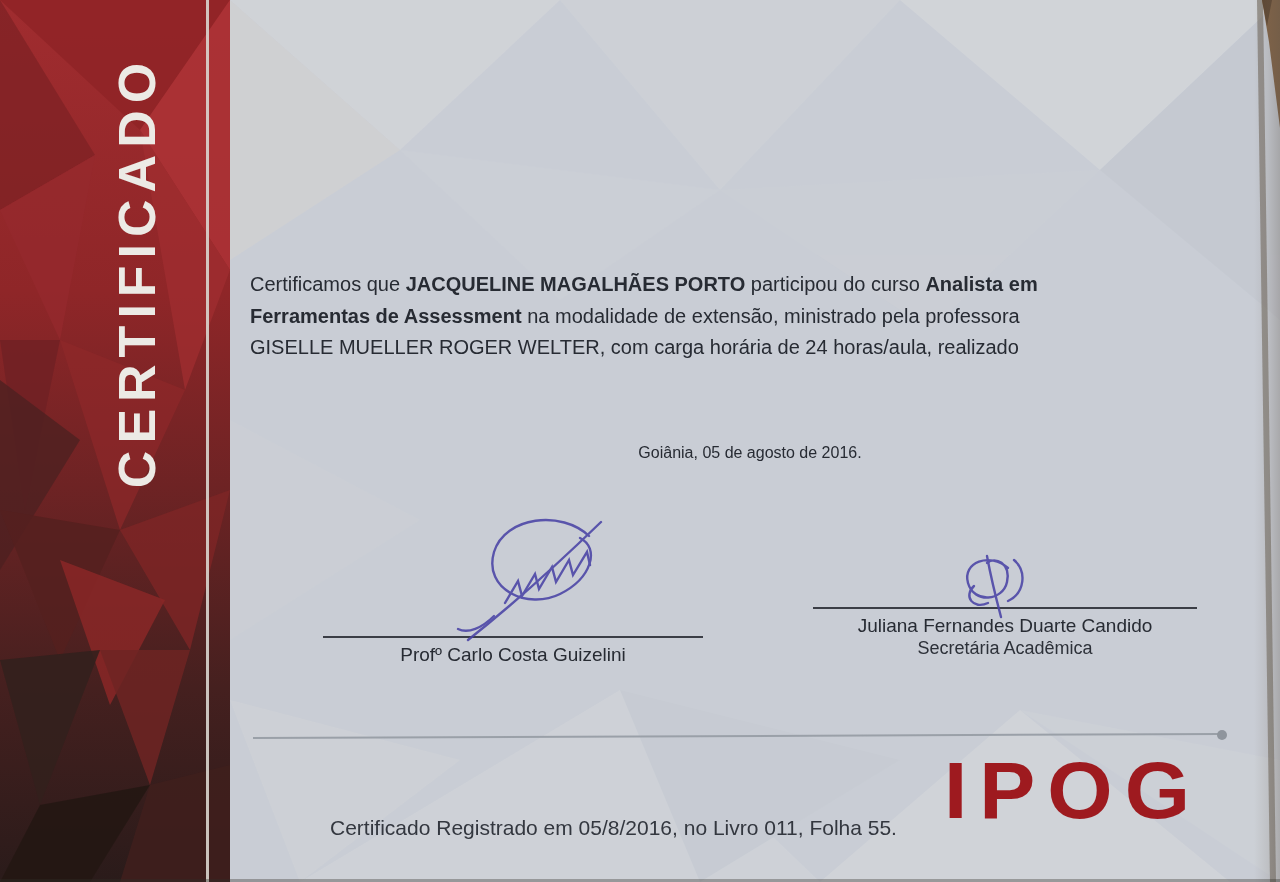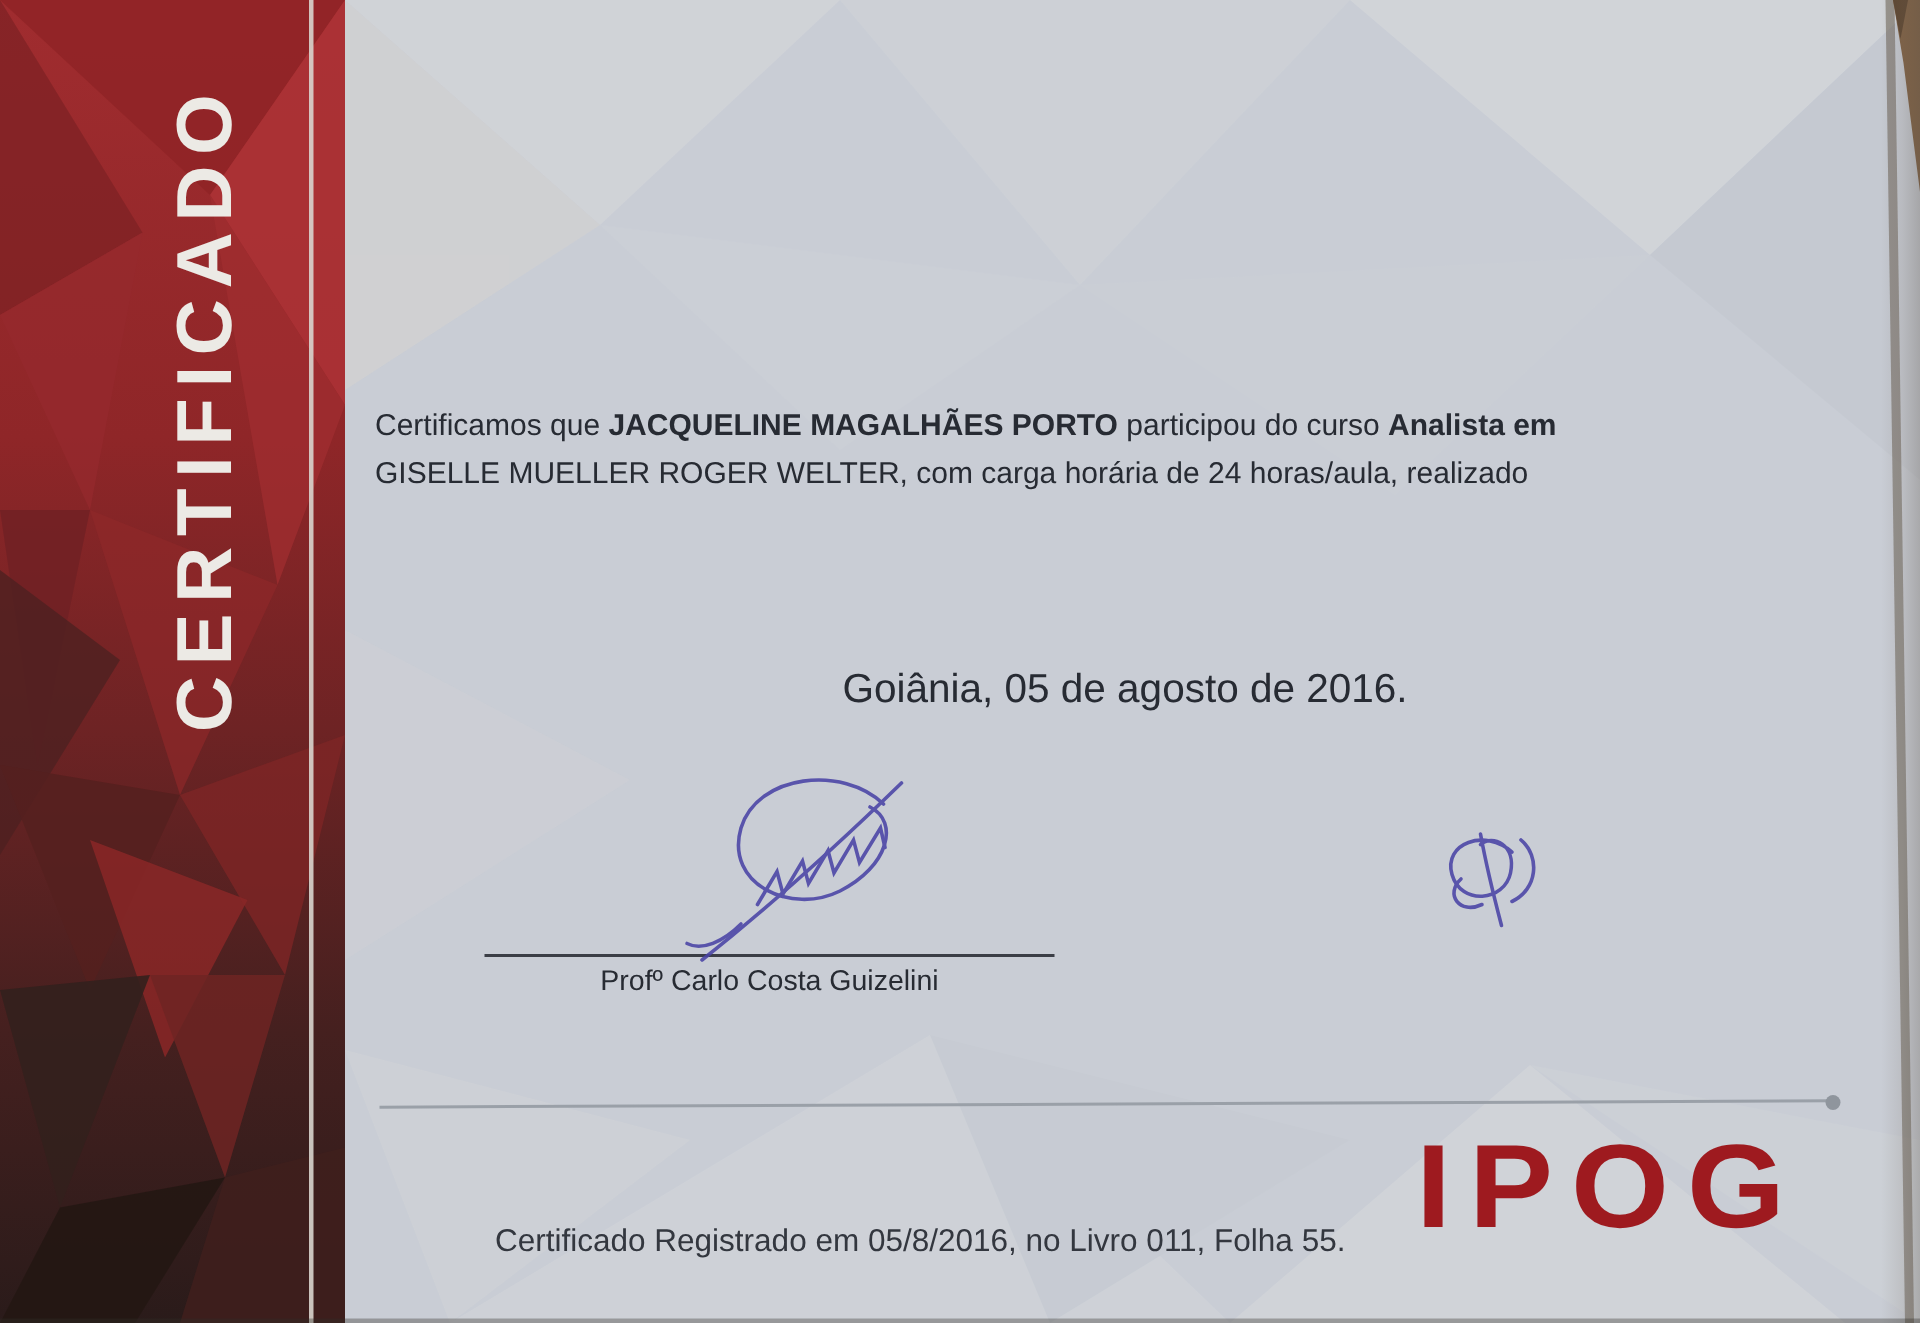--- a/index.html
+++ b/index.html
@@ -24,21 +24,21 @@
     font-size:52px;font-weight:bold;letter-spacing:7px;
     color:#eceae5;
   }
 
   
   .body-text{position:absolute;left:250px;top:269px;width:1000px;text-align:left;z-index:2;}
   .body-line{font-size:20px;line-height:31.5px;color:#272b33;white-space:nowrap;}
   .body-line .b{font-weight:bold;}
 
   .date-line{position:absolute;left:250px;top:444px;width:1000px;text-align:center;
-    font-size:27px;color:#272b33;z-index:2;}
+    font-size:16px;color:#272b33;z-index:2;}
 
   
   .sig-block{position:absolute;z-index:2;text-align:center;}
   .sig-rule{height:2px;background:#3b3e46;margin-bottom:5px;}
   .sig-name{font-size:19px;color:#272b33;line-height:23px;}
   .sig-title{font-size:18px;color:#2d3139;line-height:23px;}
   .sig-left{left:323px;top:636px;width:380px;}
   .sig-right{left:813px;top:607px;width:384px;}
   svg.ink{position:absolute;z-index:3;pointer-events:none;}
 
@@ -115,20 +115,21 @@
         <polygon points="40,805 150,785 90,882 0,882" fill="#241713" opacity=".9"></polygon>
         <polygon points="150,785 230,765 230,882 120,882" fill="#3f1f1d" opacity=".9"></polygon>
       </g>
     </svg>
     <div class="banner-line"></div>
     <div class="banner-title">CERTIFICADO</div>
   </div>
 
   <div class="body-text content">
       <div class="body-line"><span>Certificamos que </span><span class="b">JACQUELINE MAGALHÃES PORTO</span><span> participou do curso </span><span class="b">Analista em</span></div>
+      <div class="body-line"><span class="b">Ferramentas de Assessment</span><span> na modalidade de extensão, ministrado pela professora</span></div>
       <div class="body-line"><span>GISELLE MUELLER ROGER WELTER, com carga horária de 24 horas/aula, realizado</span></div>
     </div>
 
   <div class="date-line content">Goiânia, 05 de agosto de 2016.</div>
 
   <svg class="ink" style="left:0;top:0;width:1280px;height:882px;" viewBox="0 0 1280 882">
     <g stroke="#4a44a6" stroke-width="2.4" fill="none" opacity="0.88" stroke-linecap="round">
 
       <path d="M 589 536 C 562 510 505 516 494 552 C 483 590 528 610 560 594 C 592 578 600 548 580 538"></path>
       <path d="M 601 522 C 566 556 516 602 468 640"></path>
@@ -140,20 +141,25 @@
       <path d="M 1014 560 C 1027 571 1025 593 1008 601"></path>
       <path d="M 974 586 C 963 596 973 610 988 603"></path>
     </g>
   </svg>
 
   <div class="sig-block sig-left">
     <div class="sig-rule"></div>
     <div class="sig-name">Profº Carlo Costa Guizelini</div>
   </div>
 
+  <div class="sig-block sig-right">
+    <div class="sig-rule"></div>
+    <div class="sig-name">Juliana Fernandes Duarte Candido</div>
+    <div class="sig-title">Secretária Acadêmica</div>
+  </div>
 
   <div class="divider-line content"></div>
   <div class="divider-dot content"></div>
 
   <div class="logo content" style="color: rgb(158, 26, 31);">IPOG</div>
 
   <div class="registration content">Certificado Registrado em 05/8/2016, no Livro 011, Folha 55.</div>
 
   <div class="photo-edge"></div>
   <div class="photo-bottom"></div>

